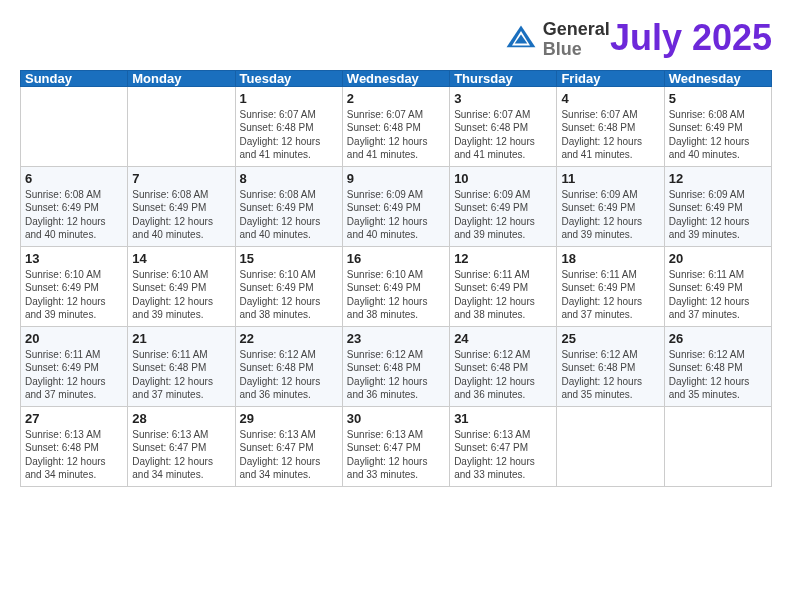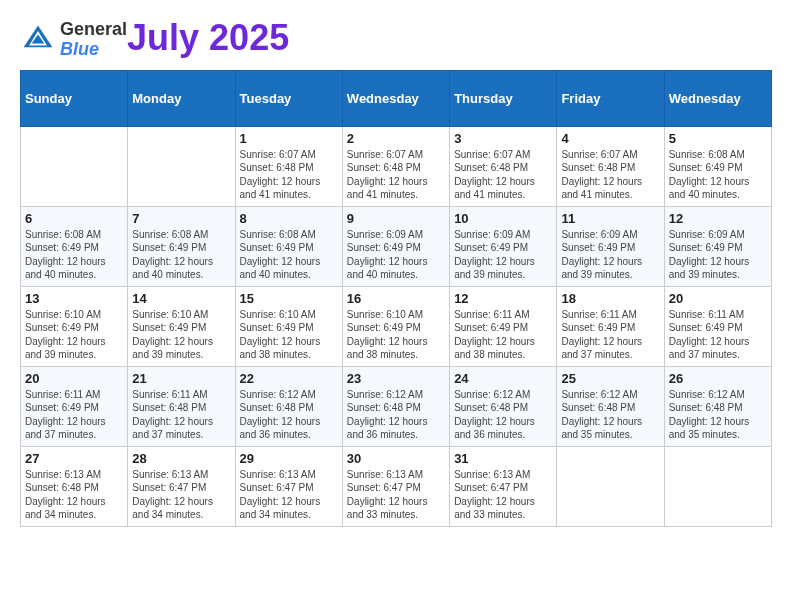--- a/index.html
+++ b/index.html
@@ -5,36 +5,36 @@
     * { box-sizing: border-box; margin: 0; padding: 0; }
     body {
       font-family: Arial, sans-serif;
       background: #fff;
       width: 792px;
       min-height: 612px;
       padding: 20px;
     }
     .header {
       display: flex;
-      justify-content: flex-start;
+      justify-content: flex-end;
       align-items: flex-start;
       margin-bottom: 10px;
     }
     .logo {
       display: flex;
       align-items: center;
       gap: 4px;
     }
     .logo-text {
       font-size: 18px;
       font-weight: bold;
       line-height: 1.1;
     }
     .logo-text .general { color: #333; }
-    .logo-text .blue { color: #3b82f6; font-style: italic; }
+    .logo-text .blue { color: #737373; }
     .logo-icon {
       width: 36px;
       height: 36px;
     }
     .title-block {
       text-align: right;
     }
     .month-title {
       font-size: 36px;
       font-weight: bold;
@@ -49,21 +49,21 @@
     .calendar {
       width: 100%;
       border-collapse: collapse;
       border: 1px solid #ccc;
     }
     .calendar th {
       background: #1a6fbe;
       color: #fff;
       font-size: 13px;
       font-weight: bold;
-      padding: 20px 4px;
+      padding: 0 4px;
       text-align: left;
       border: 1px solid #1560a8;
     }
     .calendar td {
       vertical-align: top;
       border: 1px solid #ccc;
       padding: 4px;
       width: calc(100% / 7);
       min-height: 80px;
       font-size: 10.5px;

